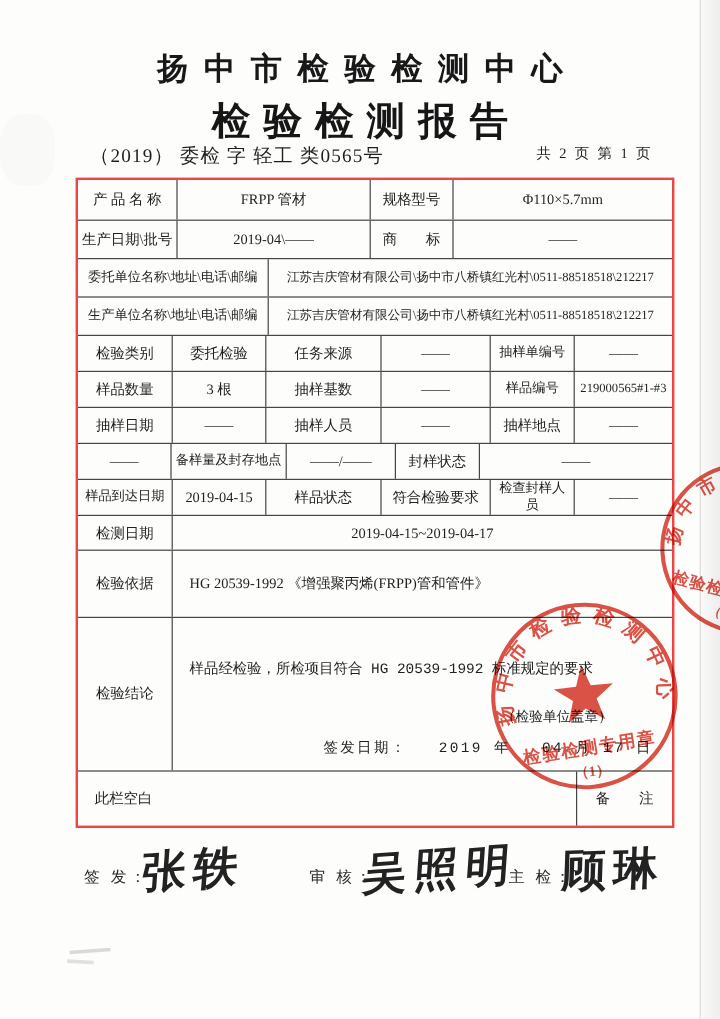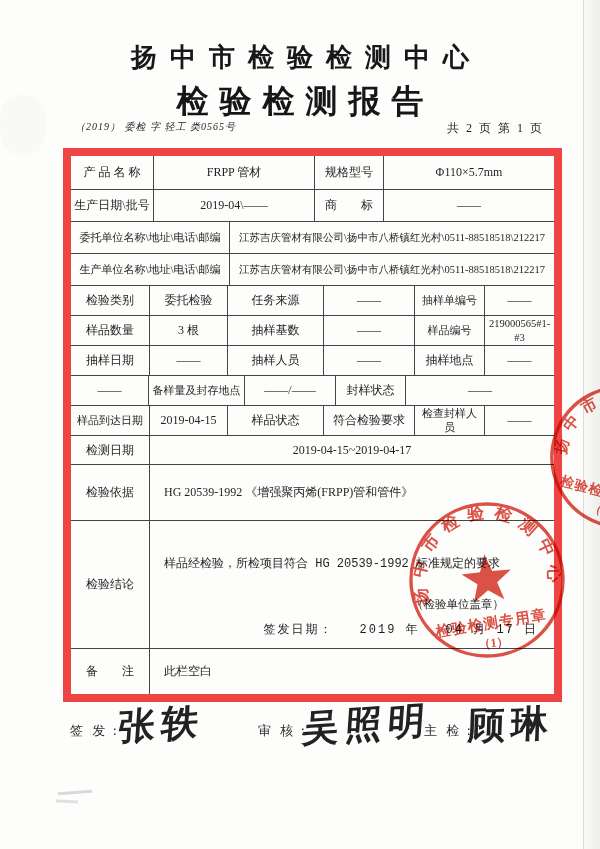--- a/index.html
+++ b/index.html
@@ -14,27 +14,27 @@
   .org-title {
     position:absolute; top:40px; left:0; width:100%;
     text-align:center; font-size:26px; font-weight:700;
     letter-spacing:13px; text-indent:13px; color:#181818;
   }
   .report-title {
     position:absolute; top:80px; left:0; width:100%;
     text-align:center; font-size:32px; font-weight:700;
     letter-spacing:11px; text-indent:11px; color:#161616;
   }
-  .ref-no { position:absolute; top:120px; left:75px; font-size:10px; letter-spacing:1px;font-style:italic; }
+  .ref-no { position:absolute; top:120px; left:75px; font-size:16px; letter-spacing:1px; }
   .page-info { position:absolute; top:120px; right:56px; font-size:12px; letter-spacing:2px; }
 
   
   .rtable {
     position:absolute; left:63px; top:148px; width:499px;
-    border:8px solid #ef4444; background:transparent;
+    border:2px solid #ef4444; background:transparent;
   }
   .t-row { display:flex; border-bottom:1px solid #454545; }
   .t-row:last-child { border-bottom:none; }
   .t-cell {
     border-right:1px solid #454545;
     display:flex; align-items:center; justify-content:center;
     text-align:center; font-size:12px; padding:2px 3px; line-height:1.25;
   }
   .t-cell:last-child { border-right:none; }
   .h34{height:34px}.h32{height:32px}.h30{height:30px}.h29{height:29px}
@@ -171,22 +171,22 @@
       <div class="t-cell d2 concl-cell">
         <div class="concl-text">样品经检验，所检项目符合 HG 20539-1992 标准规定的要求</div>
         <div class="seal-hint">（检验单位盖章）</div>
         <div class="issue-line">
           <span>签发日期：</span><span class="gap"></span><span>2019 年</span><span class="gap"></span><span>04 月  17  日</span>
         </div>
       </div>
     </div>
 
     <div class="t-row h45">
+      <div class="t-cell d2 left-al">此栏空白</div>
       <div class="t-cell d1">备　　注</div>
-      <div class="t-cell d2 left-al">此栏空白</div>
     </div>
 
   </div>
 
   <svg class="stamp stamp-main" width="170" height="170" viewBox="0 0 170 170">
     <g transform="rotate(-6 85 85)">
       <circle cx="85" cy="85" r="76" fill="none" stroke="#d73a2c" stroke-width="3.4"></circle>
       <path id="arcMain" d="M 34.2 120.6 A 62 62 0 1 1 135.8 120.6" fill="none"></path>
       <text font-size="17" letter-spacing="8.5">
         <textPath href="#arcMain" startOffset="50%" text-anchor="middle">扬中市检验检测中心</textPath>

